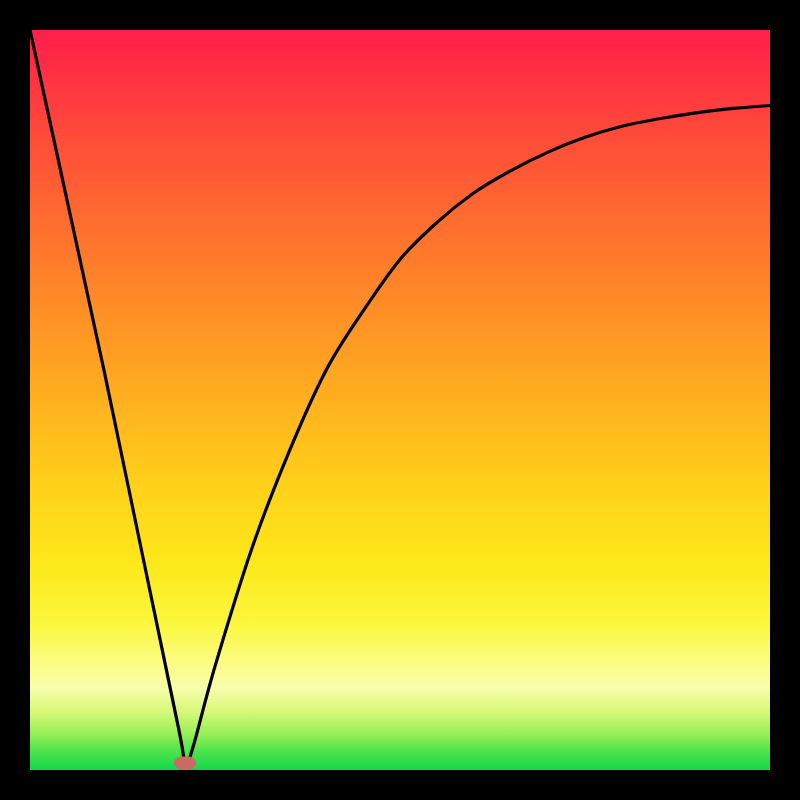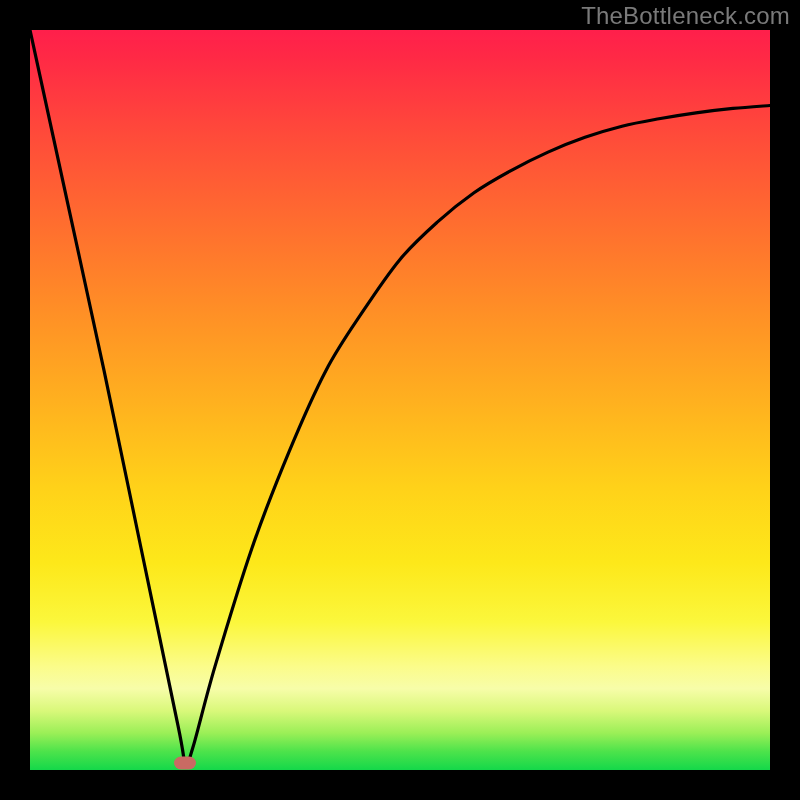--- a/index.html
+++ b/index.html
@@ -67,20 +67,19 @@
     height: 13px;
     background: #c96a63;
     border-radius: 7px / 6.5px;
     transform: translate(-50%, -50%);
   }
 </style>
 </head>
 <body>
 
 <div class="outer">
-  <div class="watermark">TheBottleneck.com</div>
   <div class="plot">
     <svg class="curve" viewBox="0 0 740 740" preserveAspectRatio="none">
       <path id="curve-path" fill="none" stroke="#000" stroke-width="3.2" stroke-linecap="round" stroke-linejoin="round" d="M 0.00 0.00 C 6.17 28.37 24.67 113.47 37.00 170.20 C 49.33 226.93 61.67 282.43 74.00 340.40 C 86.33 398.37 98.67 458.80 111.00 518.00 C 123.33 577.20 140.60 659.83 148.00 695.60 C 155.40 731.37 152.93 728.90 155.40 732.60 C 157.87 736.30 157.87 733.83 162.80 717.80 C 167.73 701.77 175.13 669.70 185.00 636.40 C 194.87 603.10 209.67 553.77 222.00 518.00 C 234.33 482.23 246.67 451.40 259.00 421.80 C 271.33 392.20 283.67 363.83 296.00 340.40 C 308.33 316.97 320.67 299.70 333.00 281.20 C 345.33 262.70 357.67 244.20 370.00 229.40 C 382.33 214.60 394.67 203.50 407.00 192.40 C 419.33 181.30 431.67 171.43 444.00 162.80 C 456.33 154.17 468.67 147.38 481.00 140.60 C 493.33 133.82 505.67 127.65 518.00 122.10 C 530.33 116.55 542.67 111.62 555.00 107.30 C 567.33 102.98 579.67 99.28 592.00 96.20 C 604.33 93.12 616.67 91.02 629.00 88.80 C 641.33 86.58 653.67 84.61 666.00 82.88 C 678.33 81.15 690.67 79.67 703.00 78.44 C 715.33 77.21 733.83 75.97 740.00 75.48 "></path>
     </svg>
     <div id="marker" class="marker" style="left: 155.4px; top: 732.6px; background: rgb(201, 106, 99);"></div>
   </div>
 </div>
 
 </body></html>

